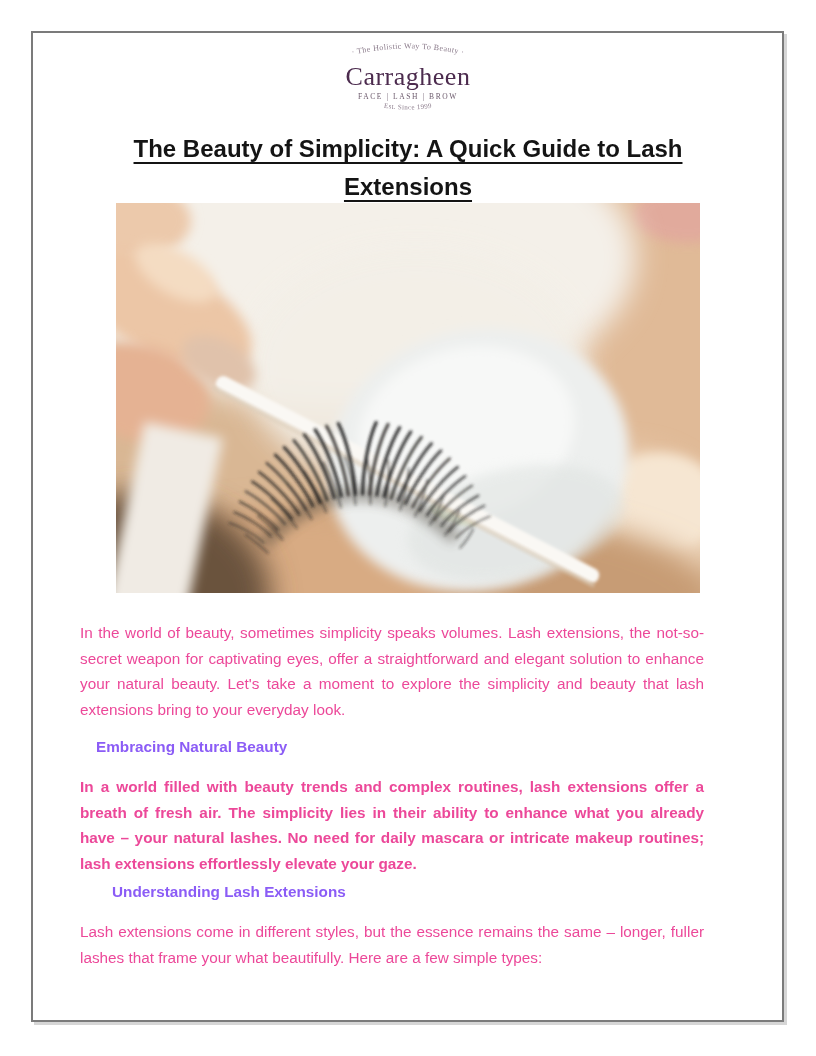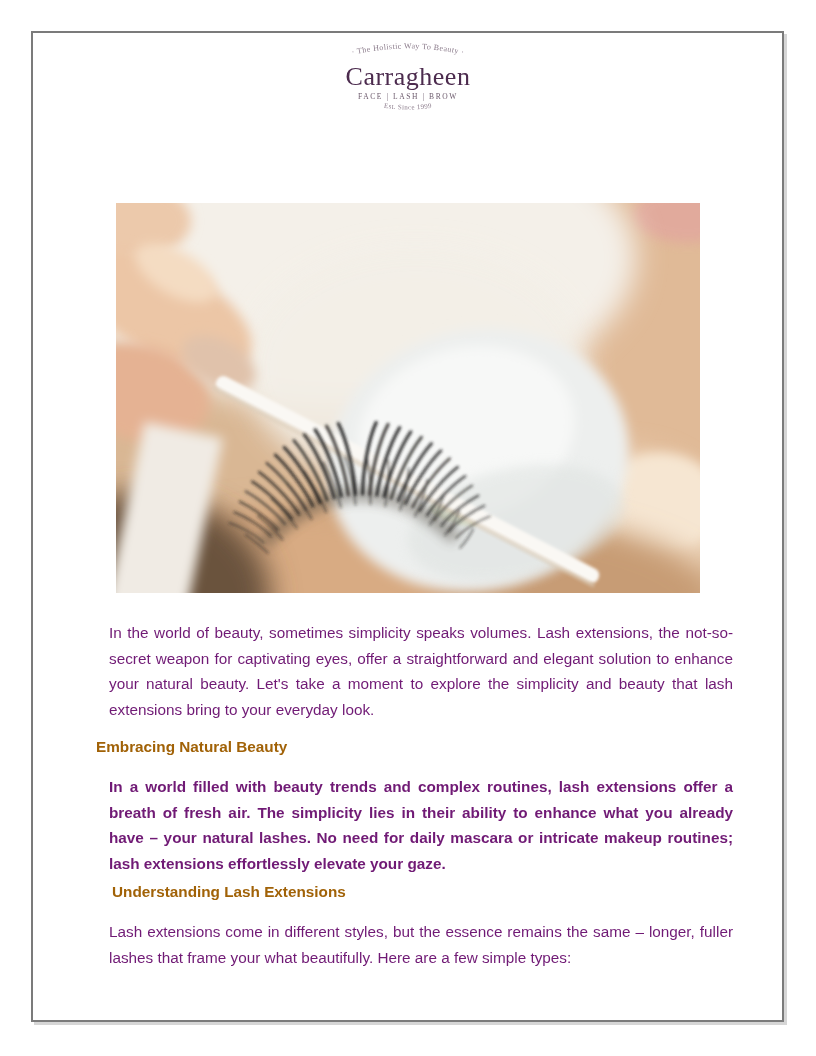--- a/index.html
+++ b/index.html
@@ -6,24 +6,24 @@
   body{width:816px;height:1056px;font-family:"Liberation Sans",sans-serif;}
   .page{position:relative;width:816px;height:1056px;background:#ffffff;overflow:hidden;}
   .frame{position:absolute;left:31px;top:31px;width:749px;height:987px;
          border:2px solid #7b7b7b;box-shadow:3px 3px 0 #d6d6d6;}
   .logo{position:absolute;top:34px;left:308px;width:200px;height:84px;}
   .doc-title{position:absolute;top:114px;left:58px;width:700px;text-align:center;
              font-weight:bold;font-size:24px;line-height:38px;color:#141414;}
   .doc-title .tline{text-decoration:underline;text-decoration-thickness:2px;
              text-underline-offset:5px;display:block;}
   .hero{position:absolute;top:203px;left:116px;width:584px;height:390px;overflow:hidden;background:#d9b794;}
-  .para{position:absolute;left:109px;width:624px;font-size:15.3px;line-height:25.4px;
-        color:#701a75;text-align:justify;}
+  .para{position:absolute;left:80px;width:624px;font-size:15.3px;line-height:25.4px;
+        color:#ec4899;text-align:justify;}
   .sec-heading{position:absolute;left:96px;width:624px;font-size:15.3px;line-height:25.4px;
-        font-weight:bold;color:#a16207;}
+        font-weight:bold;color:#8b5cf6;}
   .intro{top:605px;}
   .h1{top:734px;}
   .b1{top:759px;font-weight:bold;}
   .h2{top:879px;margin-left:16px;}
   .b2{top:904px;}
 </style>
 </head>
 <body>
 
 <div class="page">
@@ -37,20 +37,24 @@
     <text font-family="Liberation Serif, serif" font-size="8" fill="#8a7a8a" letter-spacing="0.4">
       <textPath href="#arcTop" startOffset="50%" text-anchor="middle">· The Holistic Way To Beauty ·</textPath>
     </text>
     <text x="100" y="51" text-anchor="middle" font-family="Liberation Serif, serif" font-size="26" letter-spacing="0.5" fill="#4c2b4e">Carragheen</text>
     <text x="100" y="65" text-anchor="middle" font-family="Liberation Serif, serif" font-size="7.5" letter-spacing="1.6" fill="#6c5a6c">FACE | LASH | BROW</text>
     <text font-family="Liberation Serif, serif" font-size="7" fill="#8a7a8a" letter-spacing="0.3">
       <textPath href="#arcBottom" startOffset="50%" text-anchor="middle">Est. Since 1999</textPath>
     </text>
   </svg>
 
+  <h1 class="doc-title">
+    <span class="tline">The Beauty of Simplicity: A Quick Guide to Lash</span>
+    <span class="tline">Extensions</span>
+  </h1>
 
   <div class="hero">
     <svg width="584" height="390" viewBox="0 0 584 390">
       <defs>
         <filter id="blurBig" x="-40%" y="-40%" width="180%" height="180%">
             <feGaussianBlur stdDeviation="14"></feGaussianBlur>
           </filter>
         <filter id="blurMed" x="-40%" y="-40%" width="180%" height="180%">
             <feGaussianBlur stdDeviation="6"></feGaussianBlur>
           </filter>

